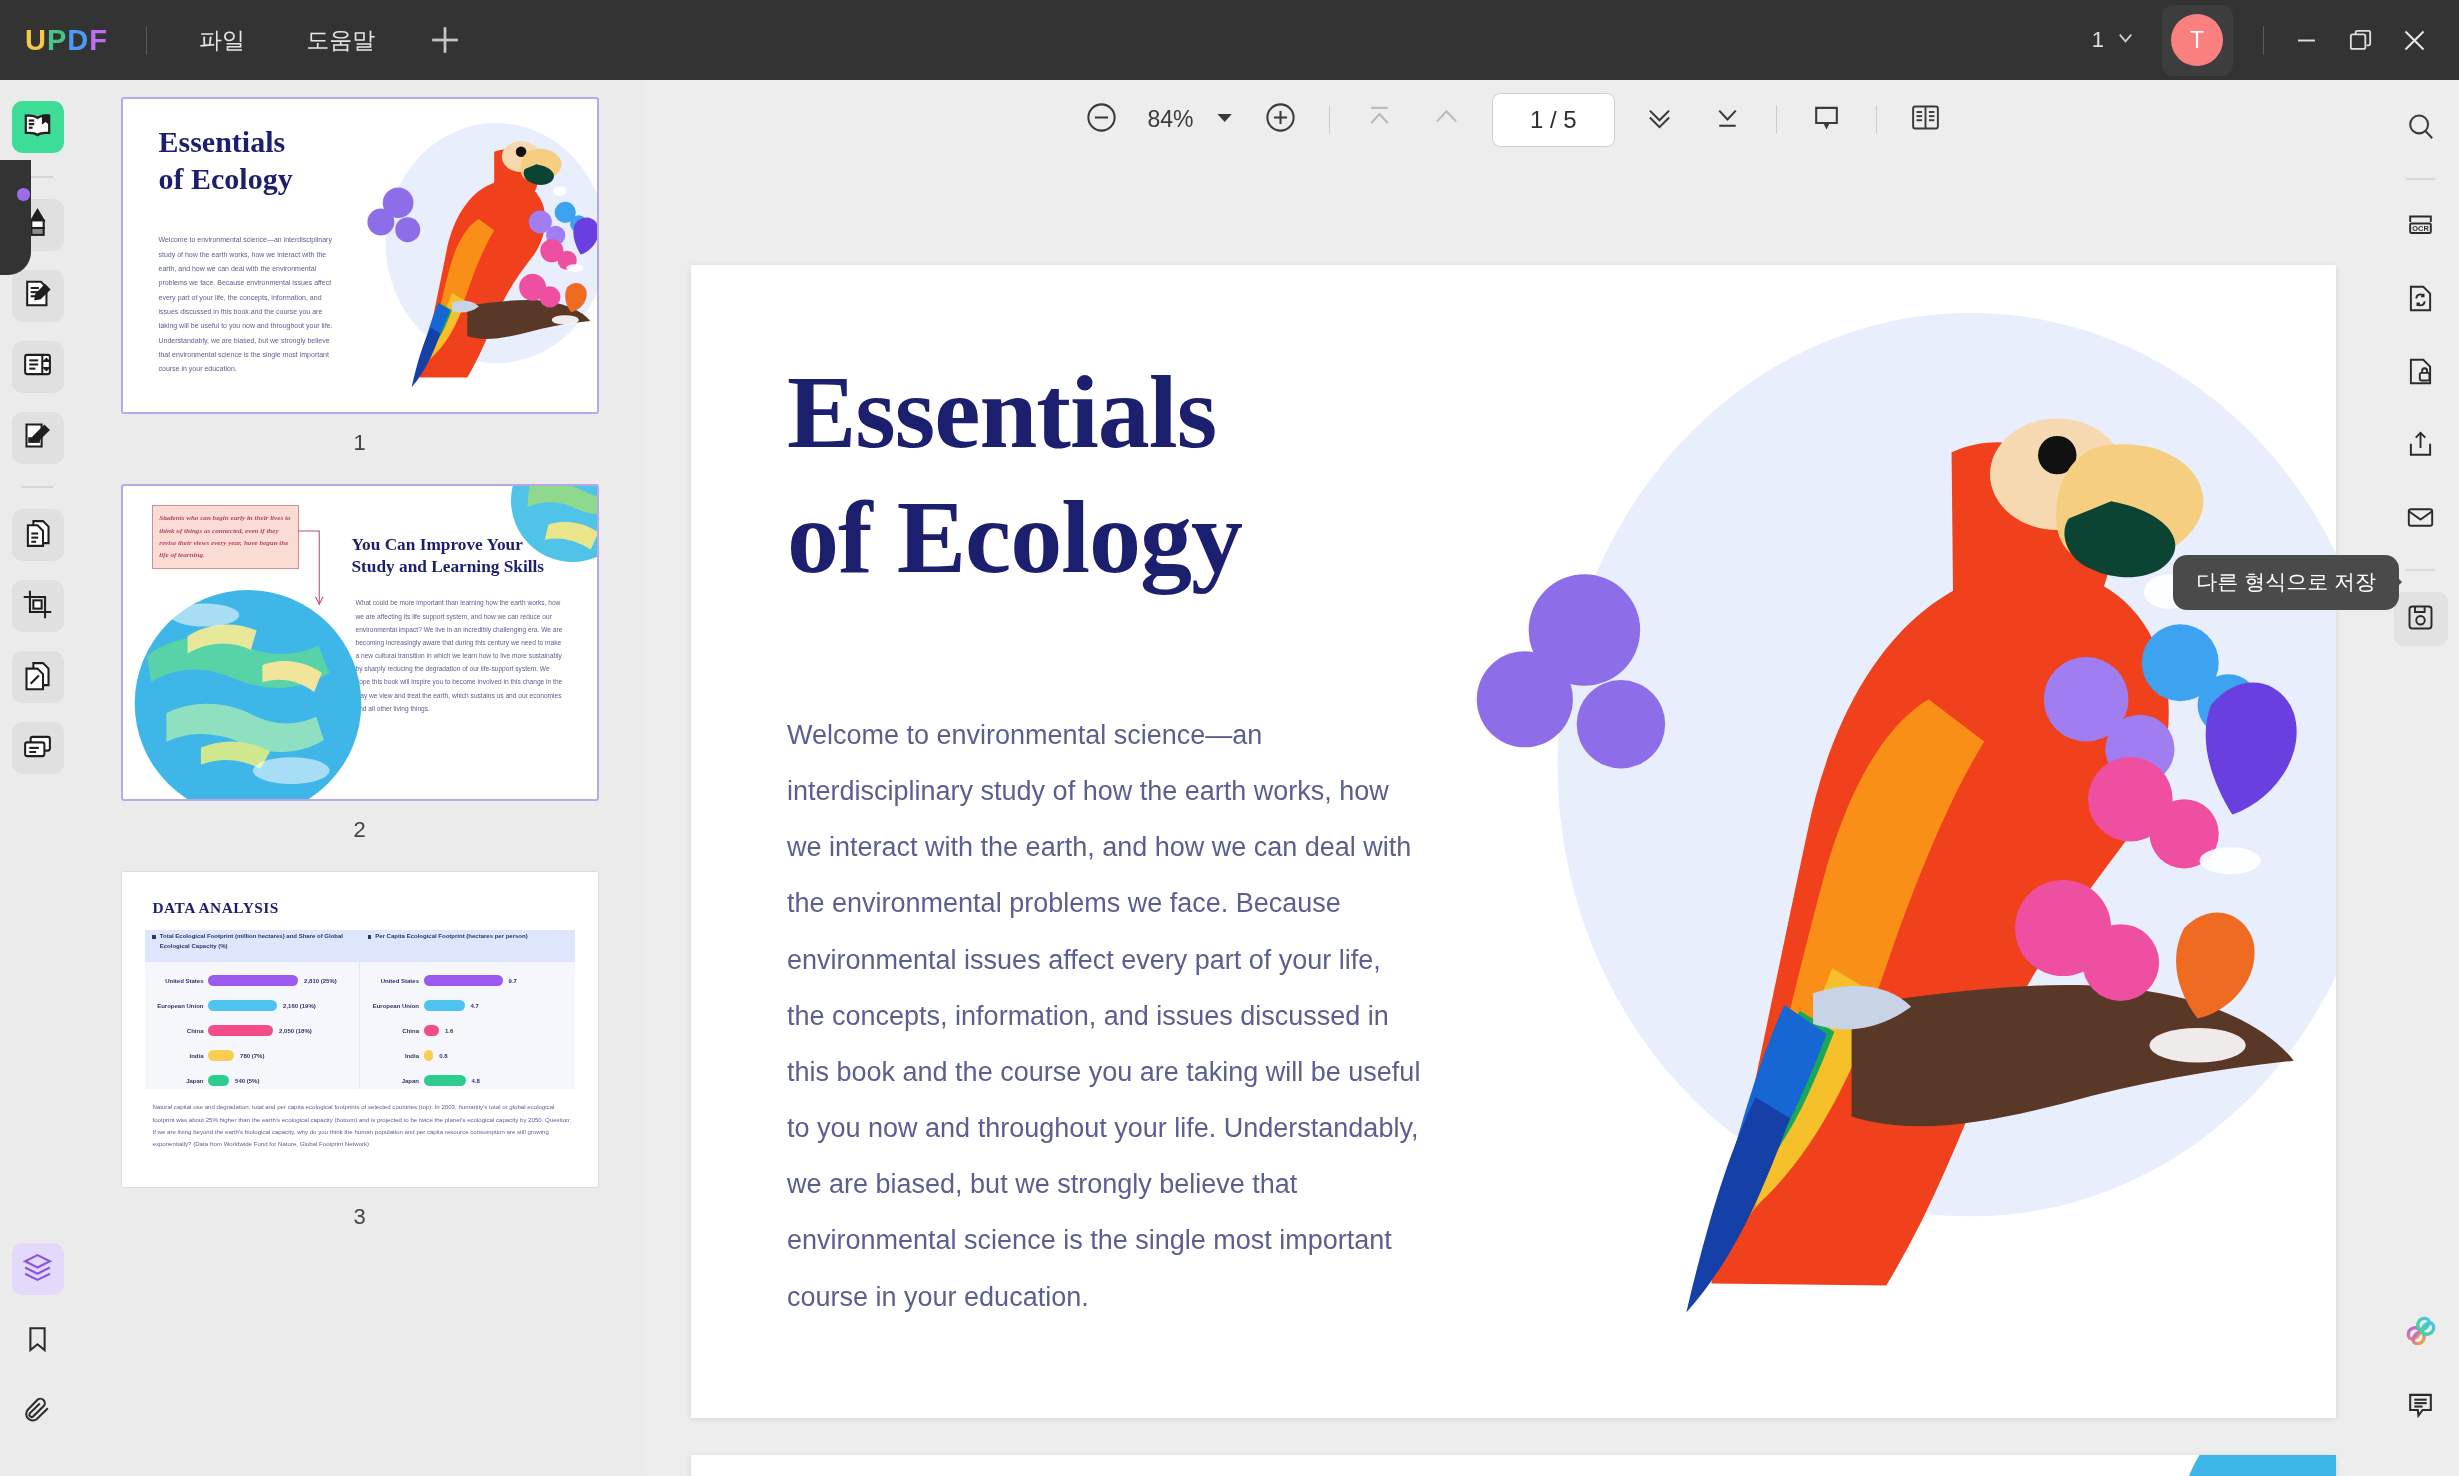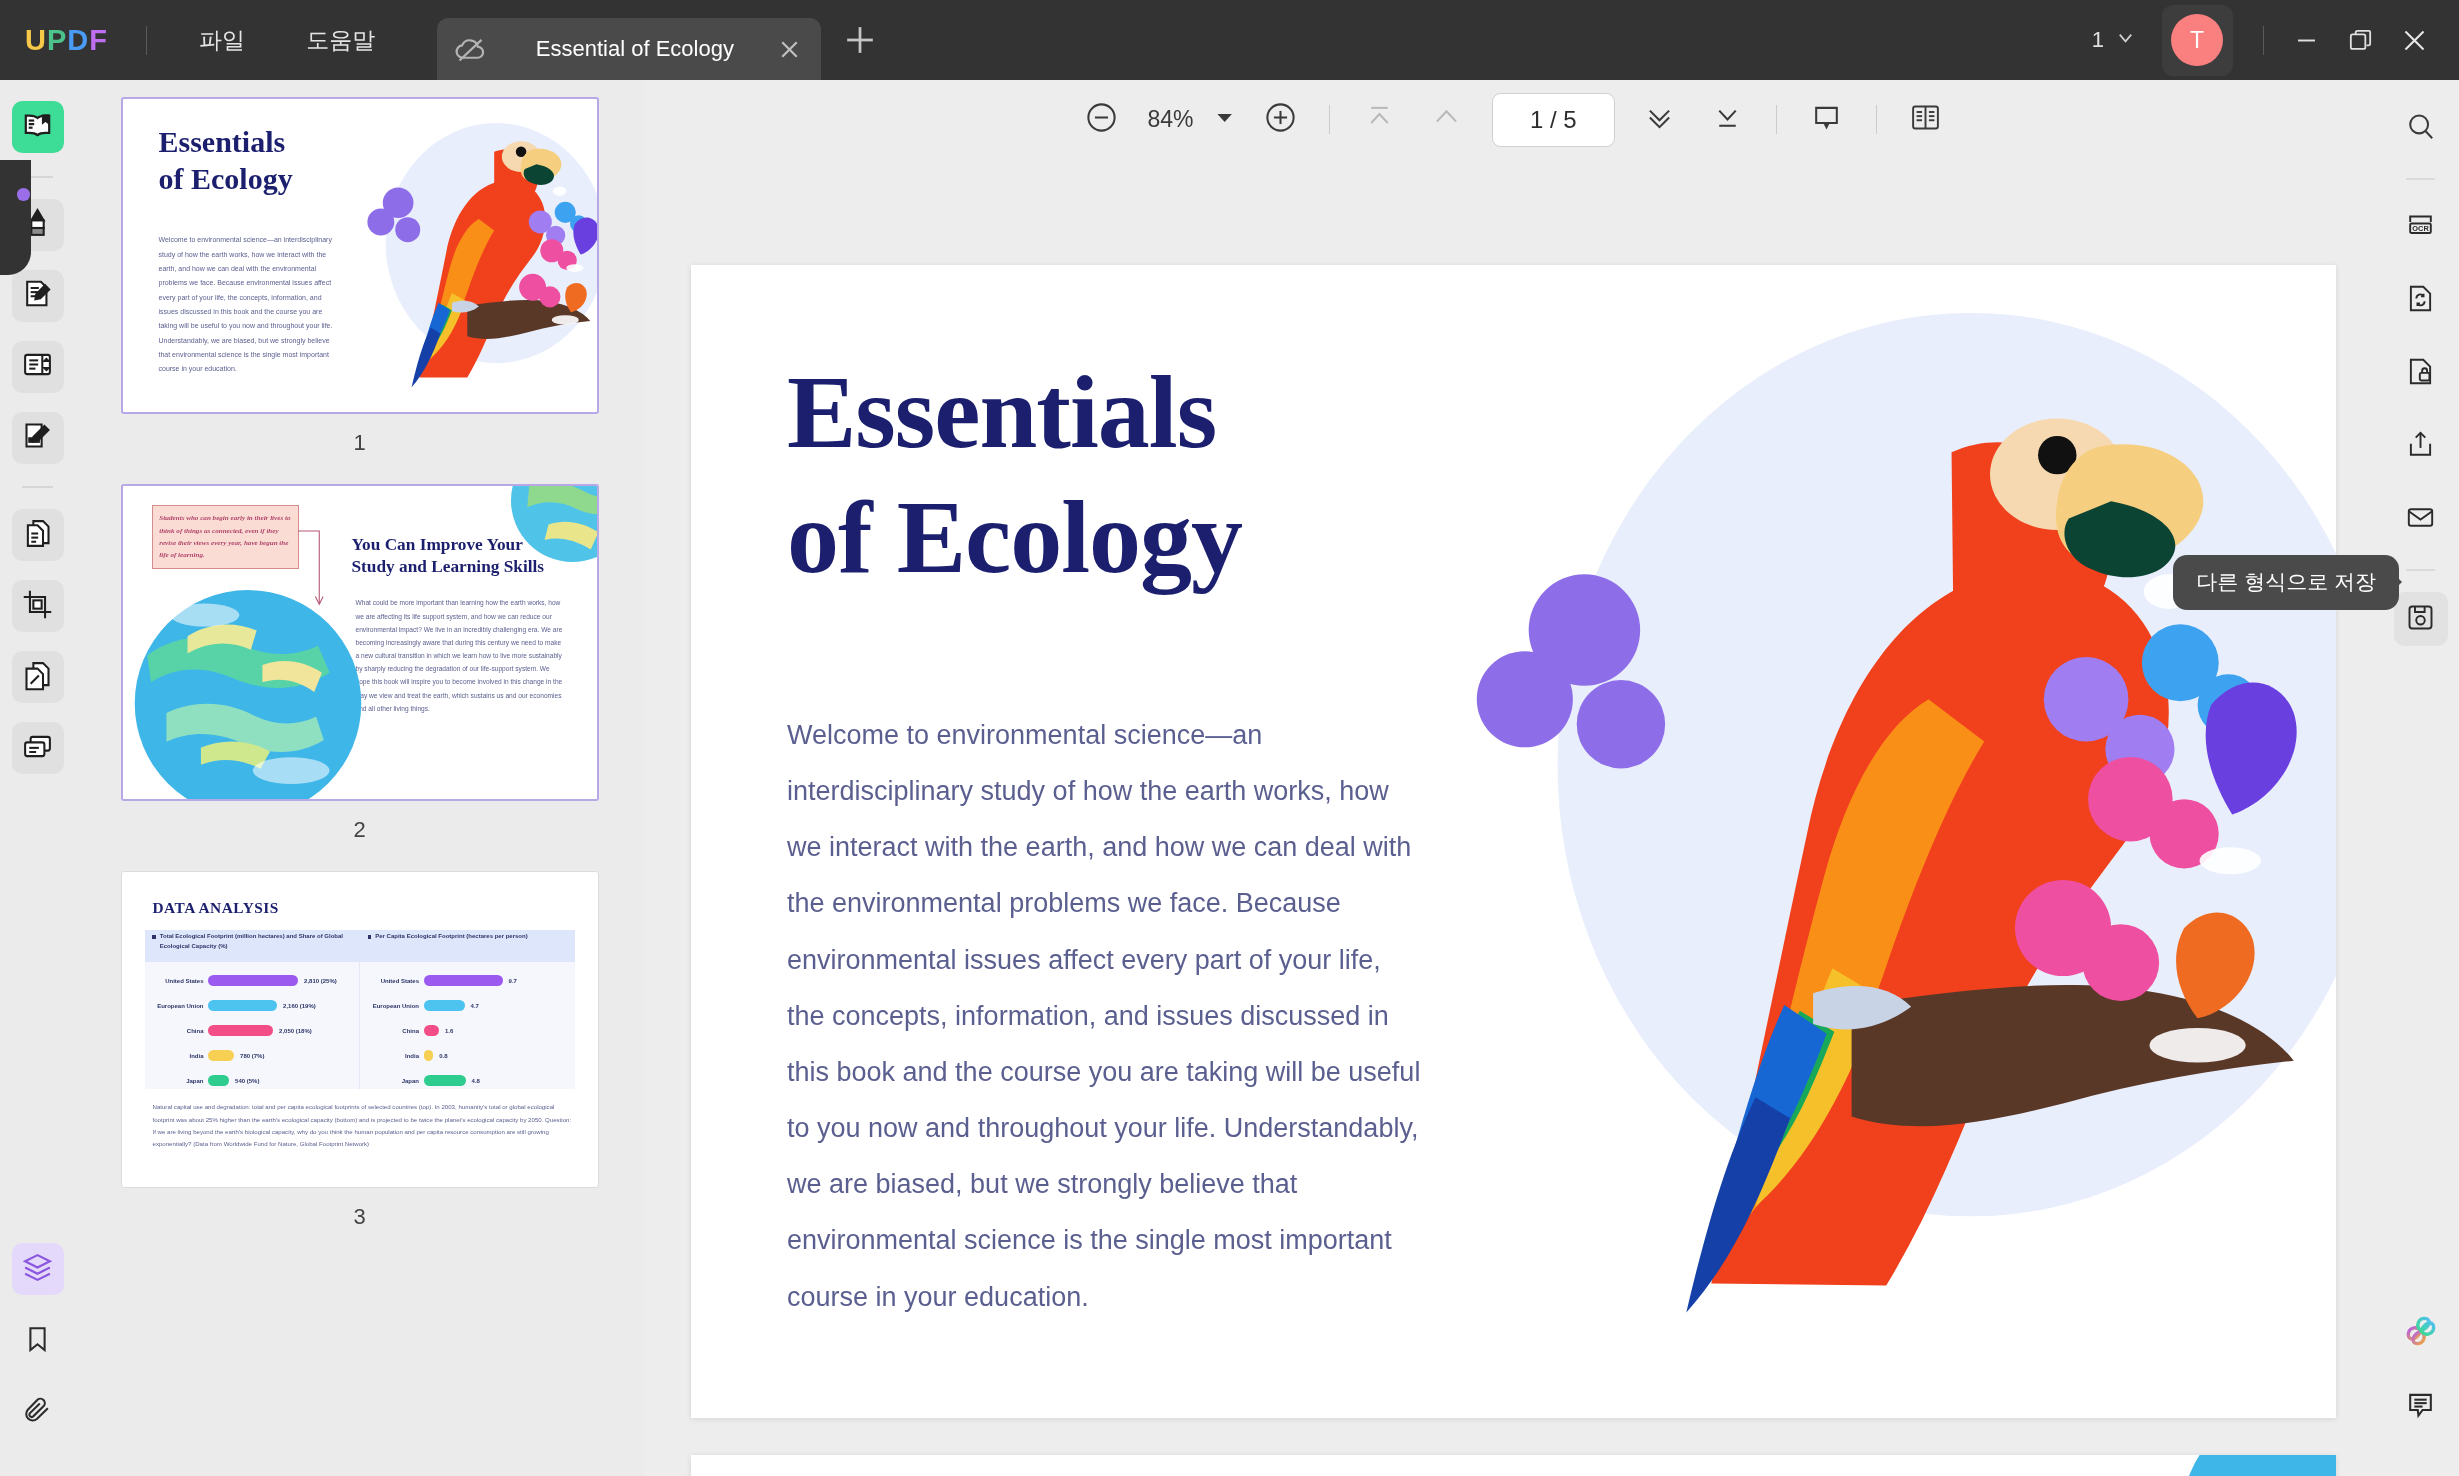--- a/index.html
+++ b/index.html
@@ -263,35 +263,20 @@
   <div class="logo">
     <span class="l1">U</span>
       <span class="l2">P</span>
       <span class="l3">D</span>
       <span class="l4">F</span>
   </div>
   <div class="tb-divider"></div>
   <div class="menu-item">파일</div>
   <div class="menu-item">도움말</div>
 
-  <div class="tab">
-    <span class="tab-cloud">
-      <svg viewBox="0 0 24 24" width="33" height="33" fill="none" stroke="#d8d8d8" stroke-width="1.6">
-        <path d="M7 18h10a4 4 0 0 0 .3-8 6 6 0 0 0-11.4-1A4 4 0 0 0 7 18z"></path>
-        <line x1="4" y1="20" x2="20" y2="5"></line>
-      </svg>
-    </span>
-    <span class="tab-title">Essential of Ecology</span>
-    <span class="tab-close">
-      <svg viewBox="0 0 24 24" width="29" height="29" stroke="#e0e0e0" stroke-width="1.7" fill="none">
-        <line x1="6" y1="6" x2="18" y2="18"></line>
-          <line x1="18" y1="6" x2="6" y2="18"></line>
-      </svg>
-    </span>
-  </div>
   <div class="newtab">
     <svg viewBox="0 0 24 24" width="44" height="44" stroke="#e0e0e0" stroke-width="1.5" fill="none">
       <line x1="12" y1="5" x2="12" y2="19"></line>
         <line x1="5" y1="12" x2="19" y2="12"></line>
     </svg>
   </div>
 
   <div class="tb-right">
     <div class="win-count">
       <span>1</span>

